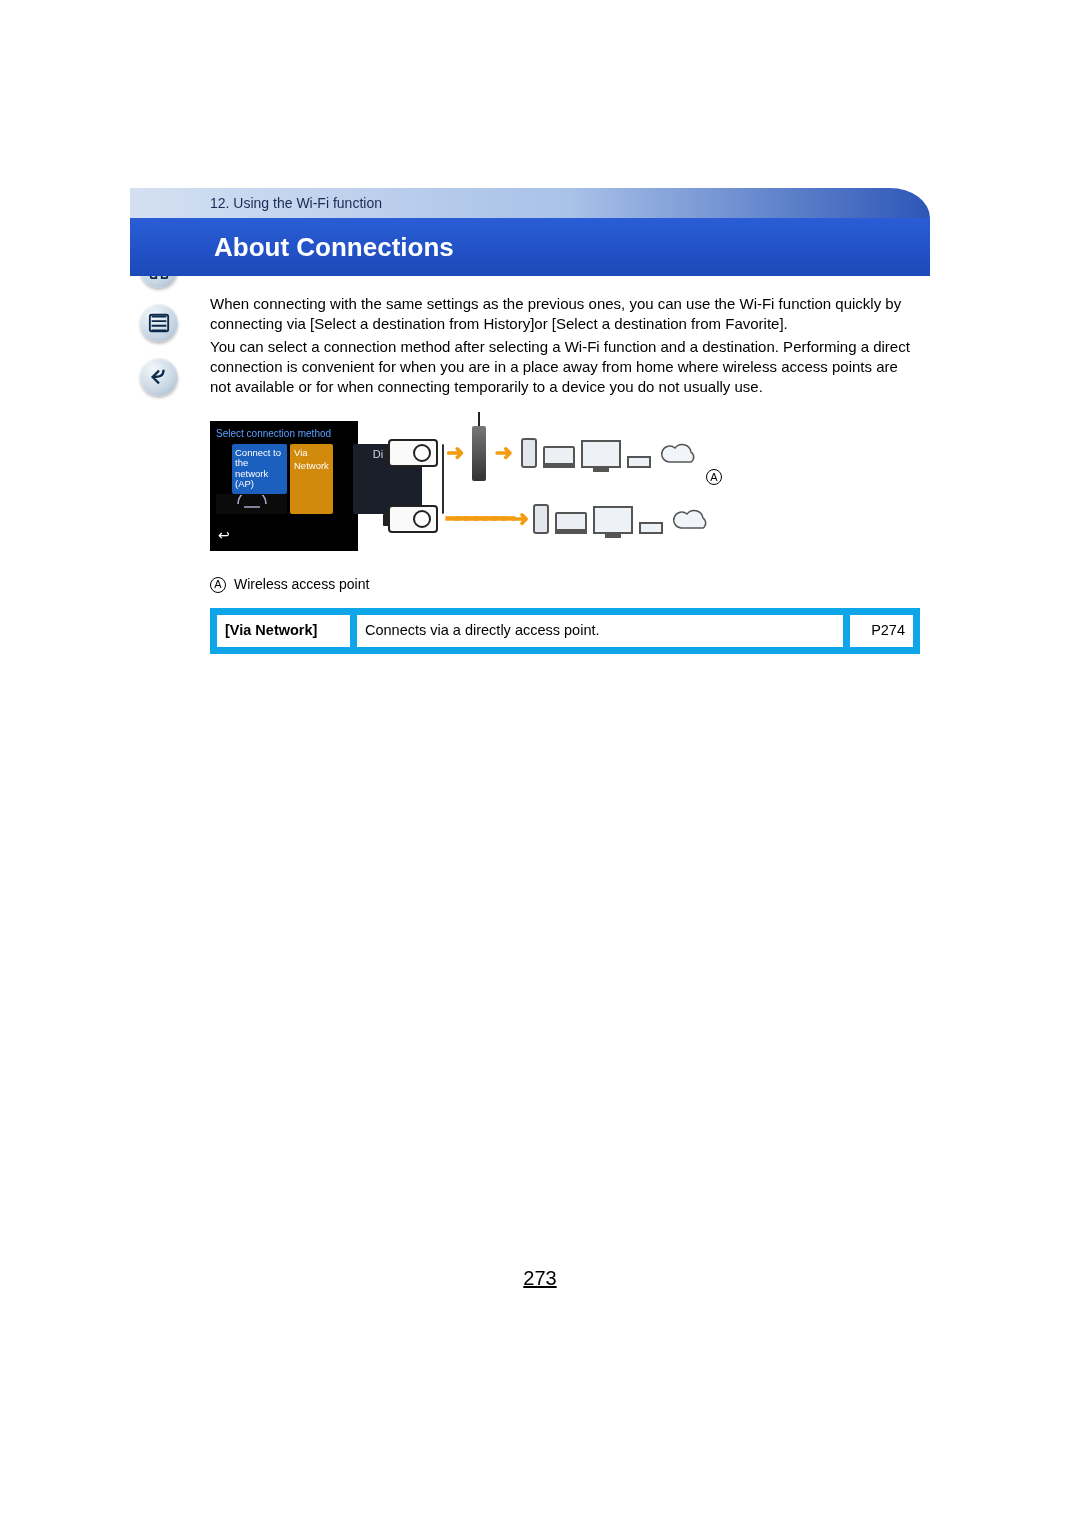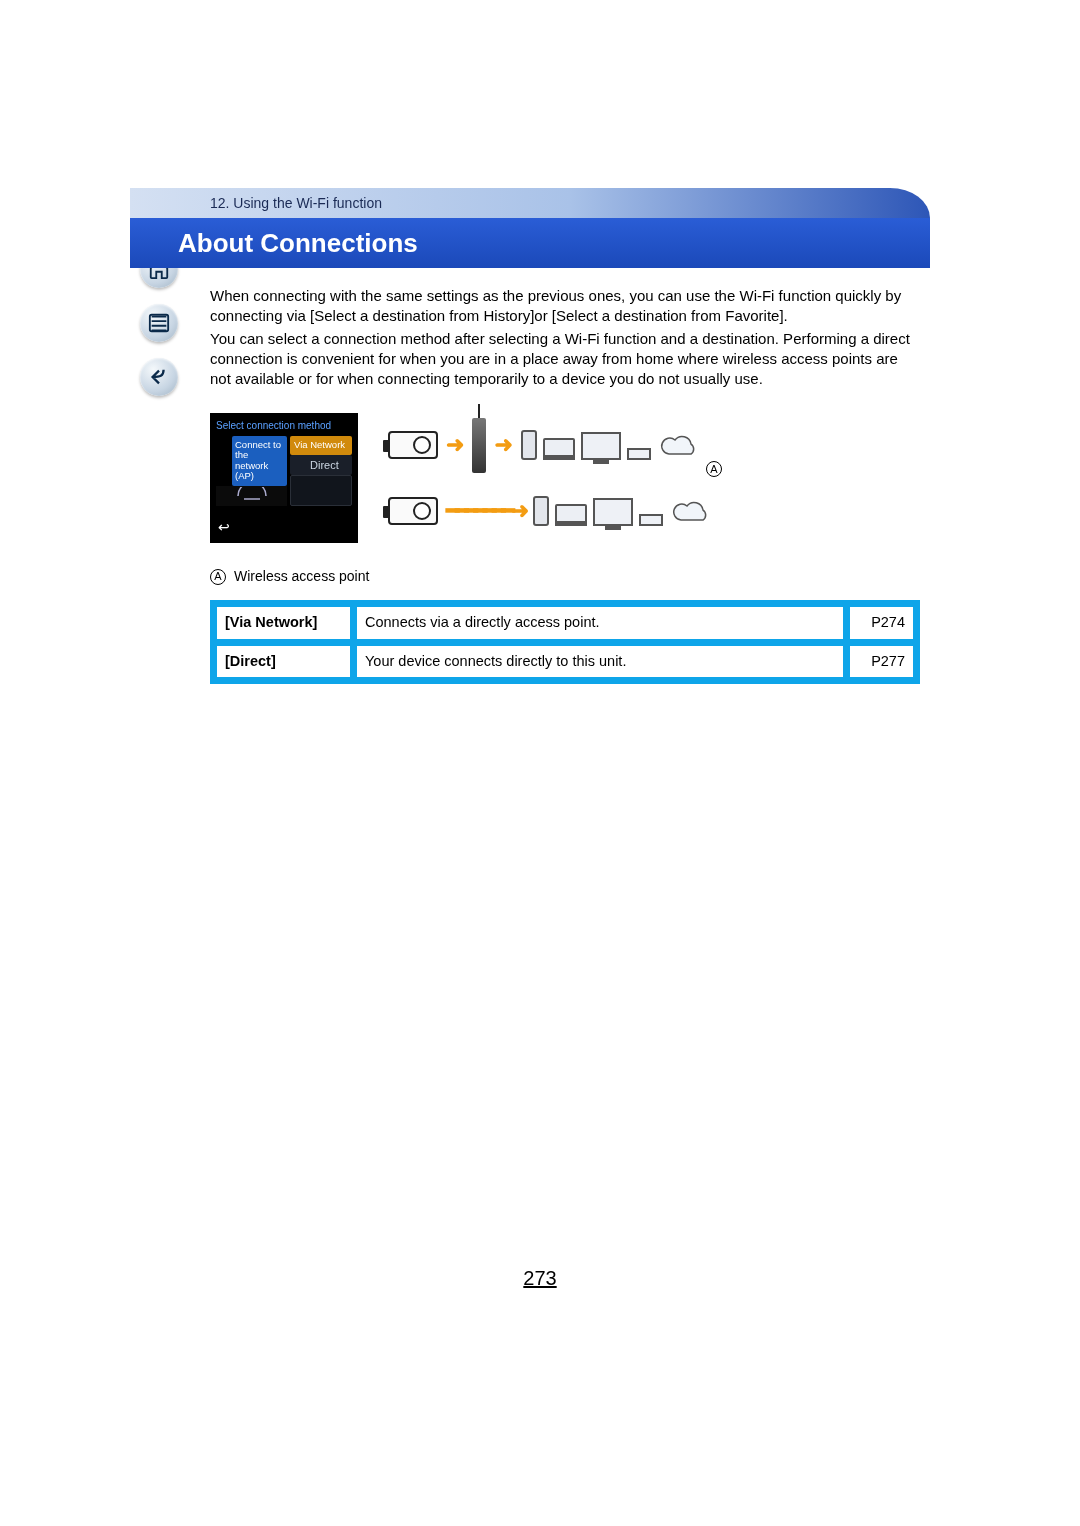--- a/index.html
+++ b/index.html
@@ -41,25 +41,25 @@
       height: 30px;
       background: linear-gradient(90deg, #d4e0f2 0%, #a9c2e8 55%, #2d56b7 100%);
       font-size: 14px;
       color: #1a2a55;
       padding-left: 80px;
       display: flex;
       align-items: center;
       border-top-right-radius: 40px 30px;
     }
     .title-bar {
-      height: 50px;
+      height: 58px;
       background: linear-gradient(180deg, #2a5dd6, #1b49b9);
       display: flex;
       align-items: center;
-      padding-left: 48px;
+      padding-left: 84px;
     }
     .title-bar span {
       color: #fff;
       font-size: 26px;
       font-weight: bold;
     }
     .content {
       padding: 18px 10px 0 80px;
       font-size: 15px;
       color: #000;
@@ -104,21 +104,21 @@
       font-size: 9.5px;
       margin-left: 16px;
     }
     .menu-left-mid {
       background: #0b0b0b;
       height: 20px;
       display:flex; align-items:center; justify-content:center;
     }
     .menu-right {
       width: 62px;
-      display:flex; flex-direction:column; gap:0;
+      display:flex; flex-direction:row; gap:20px;
     }
     .menu-item-active {
       background: #d18a0c;
       color:#fff;
       font-size:9.5px;
       padding: 3px 4px;
       border-radius:2px;
       text-align:left;
     }
     .menu-item {
@@ -331,24 +331,19 @@
       <span>Wireless access point</span>
     </div>
 
     <table class="conn-table">
       <tbody>
           <tr>
         <td class="name">[Via Network]</td>
         <td>Connects via a directly access point.</td>
         <td class="link">P274</td>
       </tr>
-      <tr>
-        <td class="name">[Direct]</td>
-        <td>Your device connects directly to this unit.</td>
-        <td class="link">P277</td>
-      </tr>
     </tbody>
       </table>
 
   </div>
 </div>
 
 <div class="page-number">273</div>
 
 </body></html>

